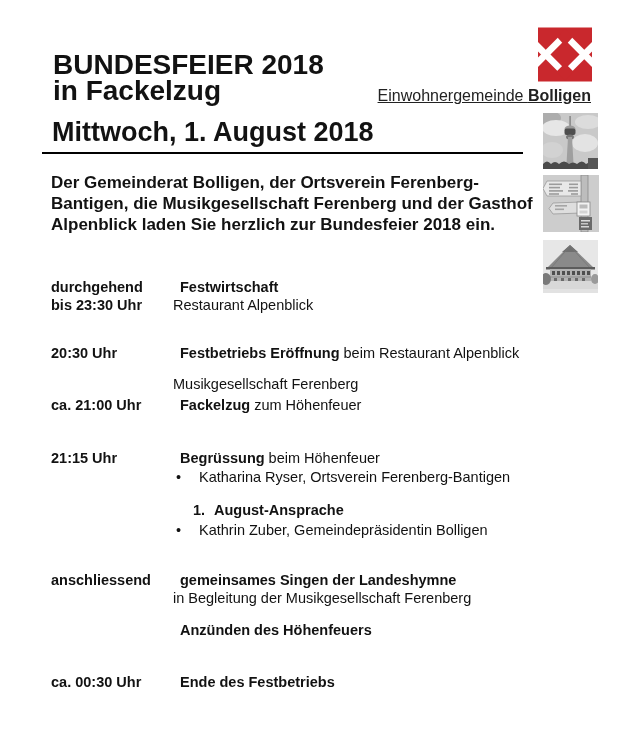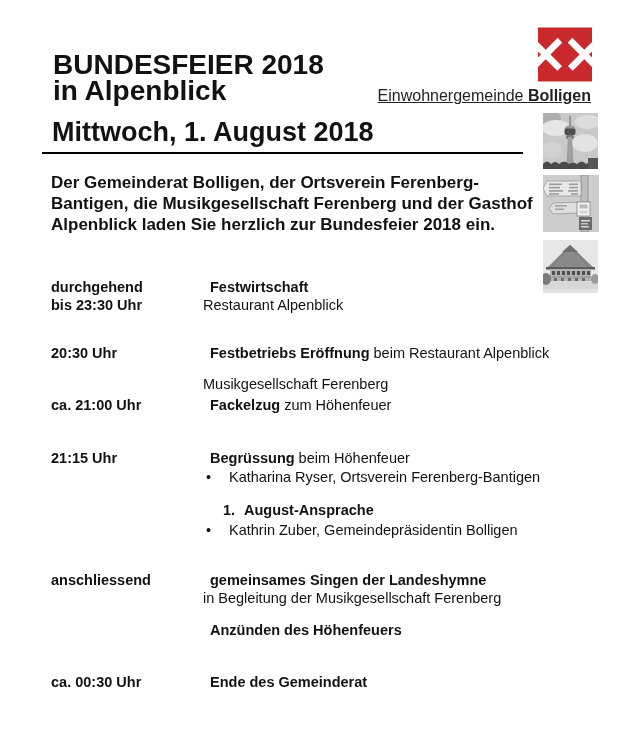--- a/index.html
+++ b/index.html
@@ -14,38 +14,38 @@
   .rule  { left:42px; top:152px; width:481px; height:2px; background:#000; }
   .muni  { top:87px; right:31px; font-size:16px; color:#222; white-space:nowrap;text-decoration:underline; }
   .muni b { font-weight:700; }
   .logo  { left:538px; top:27px; width:54px; height:55px; }
   .photo { left:543px; }
   .photo svg { display:block; }
   .p1 { top:113px; width:55px; height:56px; }
   .p2 { top:175px; width:56px; height:57px; }
   .p3 { top:240px; width:55px; height:53px; }
   .intro { left:51px; top:172px; font-size:17px; font-weight:700; line-height:21px; white-space:nowrap; }
-  .row { left:51px; right:10px; display:flex; font-size:14.5px; line-height:17.5px;gap:30px; }
+  .row { left:51px; right:10px; display:flex; font-size:14.5px; line-height:17.5px; }
   .time { width:122px; flex-shrink:0; font-weight:700; }
   .desc { flex:1; }
   .line { white-space:nowrap; }
   .line b { font-weight:700;margin-left:7px; }
   .bullet-line { display:flex; }
   .bullet { width:23px; flex-shrink:0; padding-left:3px; }
   .num-line { margin-left:13px; }
   .num { display:inline-block; width:14px; }
 </style>
 </head>
 <body>
 
 <div class="page">
 
   <div class="abs title">
     <div>BUNDESFEIER 2018</div>
-    <div>in Alpenblick</div>
+    <div>in Fackelzug</div>
   </div>
 
   <div class="abs date">Mittwoch, 1. August 2018</div>
 
   <div class="abs rule"></div>
 
   <div class="abs logo">
     <svg viewBox="0 0 56 56" width="54" height="55">
       <rect width="56" height="56" fill="#c9282d"></rect>
       <g stroke="#ffffff" stroke-width="7" fill="none">
@@ -208,17 +208,17 @@
       <div class="line">in Begleitung der Musikgesellschaft Ferenberg</div>
       <div class="line" style="margin-top:15px"><b>Anzünden des Höhenfeuers</b></div>
     </div>
   </div>
 
   <div class="abs row" style="top:674px">
     <div class="time">
       <div class="line">ca. 00:30 Uhr</div>
     </div>
     <div class="desc">
-      <div class="line"><b>Ende des Gemeinderat</b></div>
+      <div class="line"><b>Ende des Festbetriebs</b></div>
     </div>
   </div>
 
 </div>
 
 </body></html>

